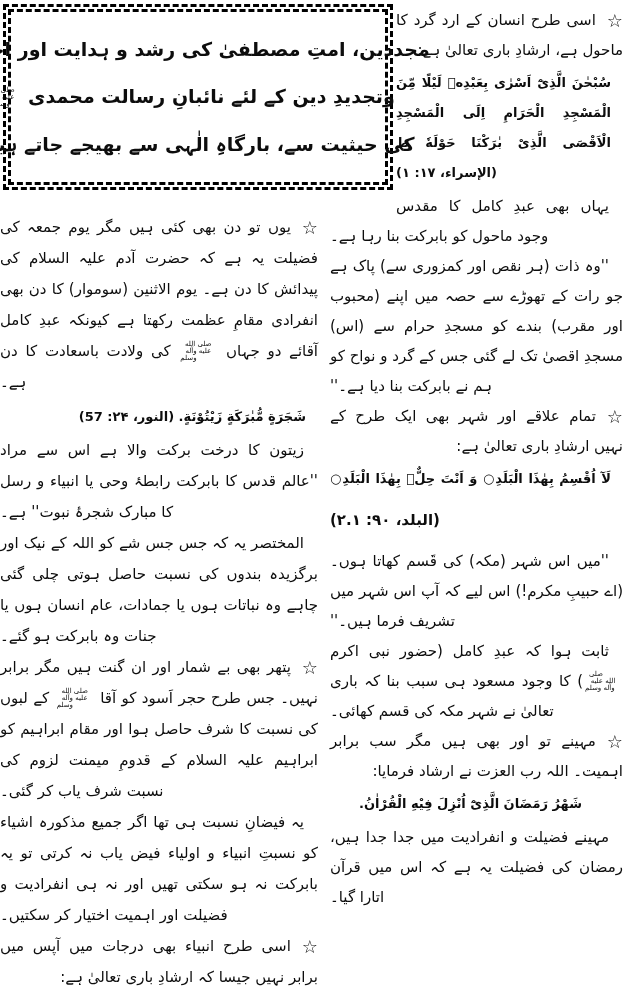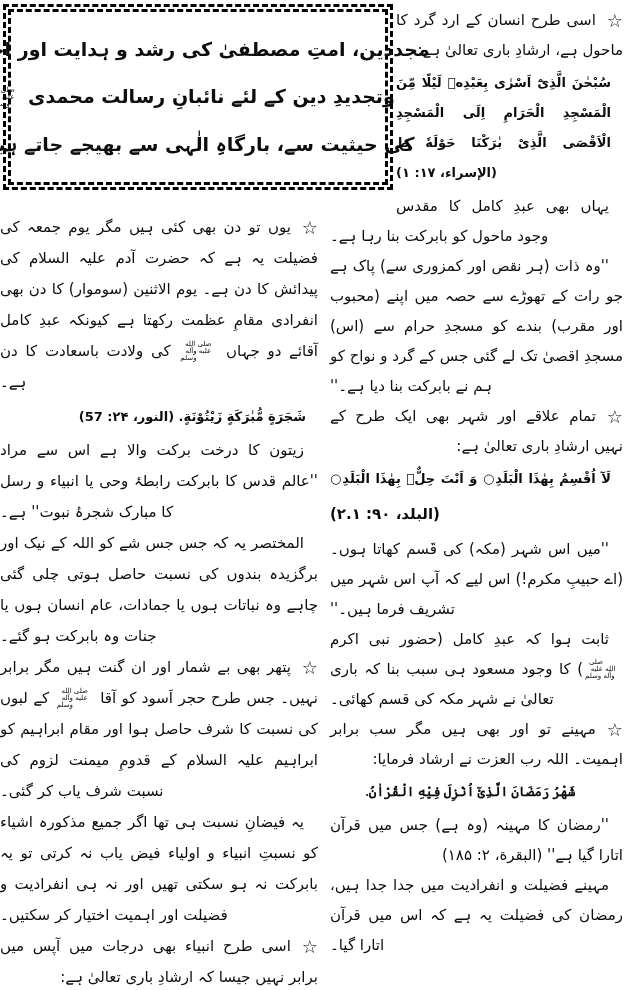--- a/index.html
+++ b/index.html
@@ -31,25 +31,25 @@
   }
   .col-right{left:330px;top:5px;width:293px;height:982px;}
   .col-left{left:0px;top:212px;width:318px;height:792px;line-height:31px;}
   .box-spacer{float:left;width:66px;height:188px;}
   
   .blk{text-align:justify;margin:0;}
   .blk.para{text-indent:14px;}
   .blk.verse{
     font-weight:bold;font-size:13px;margin:3px 0;padding-right:12px;text-indent:0;
   }
-  .blk.citation{font-weight:bold;margin:5px 0;}
+  .blk.citation{font-weight:bold;margin:11px 0;}
   .end-left{text-align-last:left;}
   .end-right{text-align-last:right;}
   .end-justify{text-align-last:justify;}
-  .end-center{text-align:center;text-align-last:center;padding-right:0;font-family:Liberation Serif, serif;}
+  .end-center{text-align:center;text-align-last:center;padding-right:0;}
   .bullet{
     display:inline-block;font-size:18px;line-height:1;
     margin-left:11px;transform:translateY(2px);
   }
   .salawat{
     display:inline-block;font-size:7px;line-height:7px;
     max-width:36px;vertical-align:middle;margin:0 2px;
     font-weight:normal;white-space:normal;text-align:center;
   }
 </style>
@@ -72,21 +72,20 @@
       <div class="blk verse end-left"><span>سُبْحٰنَ الَّذِیْٓ اَسْرٰی بِعَبْدِهٖ لَیْلًا مِّنَ الْمَسْجِدِ الْحَرَامِ اِلَی الْمَسْجِدِ الْاَقْصَی الَّذِیْ بٰرَکْنَا حَوْلَهٗ ط (الإسراء، ۱۷: ۱)</span></div>
       <div class="blk para end-left"><span>یہاں بھی عبدِ کامل کا مقدس وجود ماحول کو بابرکت بنا رہا ہے۔</span></div>
       <div class="blk para end-left"><span>''وہ ذات (ہر نقص اور کمزوری سے) پاک ہے جو رات کے تھوڑے سے حصہ میں اپنے (محبوب اور مقرب) بندے کو مسجدِ حرام سے (اس) مسجدِ اقصیٰ تک لے گئی جس کے گرد و نواح کو ہم نے بابرکت بنا دیا ہے۔''</span></div>
       <div class="blk star end-right"><span class="bullet">☆</span><span>تمام علاقے اور شہر بھی ایک طرح کے نہیں ارشادِ باری تعالیٰ ہے:</span></div>
       <div class="blk verse end-justify"><span>لَآ اُقْسِمُ بِهٰذَا الْبَلَدِ○ وَ اَنْتَ حِلٌّۢ بِهٰذَا الْبَلَدِ○</span></div>
       <div class="blk citation end-left"><span>(البلد، ۹۰: ۲.۱)</span></div>
       <div class="blk para end-left"><span>''میں اس شہر (مکہ) کی قَسم کھاتا ہوں۔ (اے حبیبِ مکرم!) اس لیے کہ آپ اس شہر میں تشریف فرما ہیں۔''</span></div>
       <div class="blk para end-left"><span>ثابت ہوا کہ عبدِ کامل (حضور نبی اکرم <span class="salawat">صلى الله عليه وآله وسلم</span>) کا وجود مسعود ہی سبب بنا کہ باری تعالیٰ نے شہر مکہ کی قسم کھائی۔</span></div>
       <div class="blk star end-right"><span class="bullet">☆</span><span>مہینے تو اور بھی ہیں مگر سب برابر اہمیت۔ اللہ رب العزت نے ارشاد فرمایا:</span></div>
       <div class="blk verse end-center"><span>شَهْرُ رَمَضَانَ الَّذِیْٓ اُنْزِلَ فِیْهِ الْقُرْاٰنُ.</span></div>
-      <div class="blk para end-right"><span>''رمضان کا مہینہ (وہ ہے) جس میں قرآن اتارا گیا ہے'' (البقرة، ۲: ۱۸۵)</span></div>
       <div class="blk para end-left"><span>مہینے فضیلت و انفرادیت میں جدا جدا ہیں، رمضان کی فضیلت یہ ہے کہ اس میں قرآن اتارا گیا۔</span></div>
       <div class="blk star end-right"></div>
     </div>
 
   <div class="col col-left" id="left-col">
       <div class="blk star end-left"><span class="bullet">☆</span><span>یوں تو دن بھی کئی ہیں مگر یوم جمعہ کی فضیلت یہ ہے کہ حضرت آدم علیہ السلام کی پیدائش کا دن ہے۔ یوم الاثنین (سوموار) کا دن بھی انفرادی مقامِ عظمت رکھتا ہے کیونکہ عبدِ کامل آقائے دو جہاں <span class="salawat">صلى الله عليه وآله وسلم</span> کی ولادت باسعادت کا دن ہے۔</span></div>
       <div class="blk verse end-right"><span>شَجَرَةٍ مُّبٰرَکَةٍ زَیْتُوْنَةٍ. (النور، ۲۴: 57)</span></div>
       <div class="blk para end-left"><span>زیتون کا درخت برکت والا ہے اس سے مراد ''عالم قدس کا بابرکت رابطۂ وحی یا انبیاء و رسل کا مبارک شجرۂ نبوت'' ہے۔</span></div>
       <div class="blk para end-left"><span>المختصر یہ کہ جس جس شے کو اللہ کے نیک اور برگزیدہ بندوں کی نسبت حاصل ہوتی چلی گئی چاہے وہ نباتات ہوں یا جمادات، عام انسان ہوں یا جنات وہ بابرکت ہو گئے۔</span></div>
       <div class="blk star end-left"><span class="bullet">☆</span><span>پتھر بھی بے شمار اور ان گنت ہیں مگر برابر نہیں۔ جس طرح حجر اَسود کو آقا <span class="salawat">صلى الله عليه وآله وسلم</span> کے لبوں کی نسبت کا شرف حاصل ہوا اور مقام ابراہیم کو ابراہیم علیہ السلام کے قدومِ میمنت لزوم کی نسبت شرف یاب کر گئی۔</span></div>

